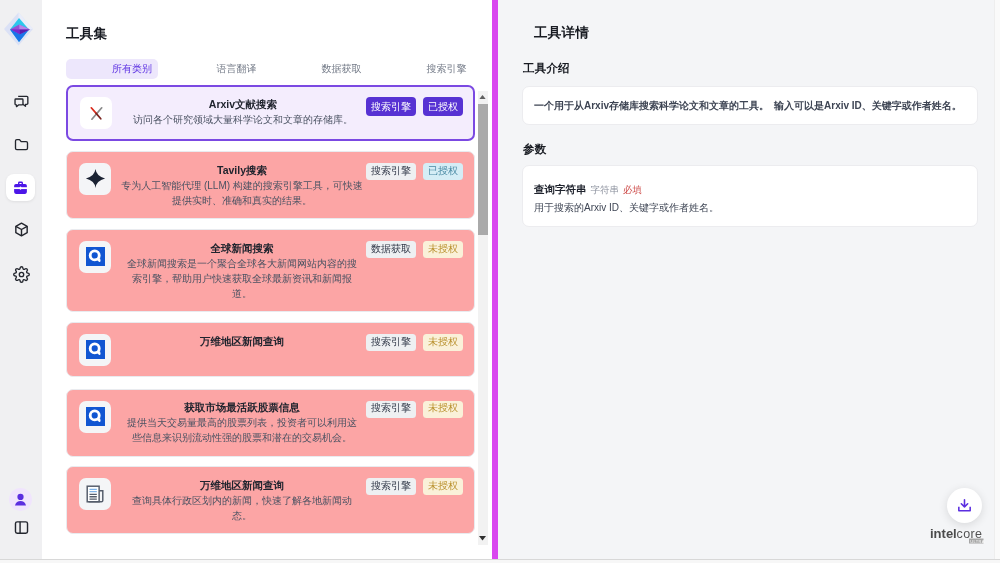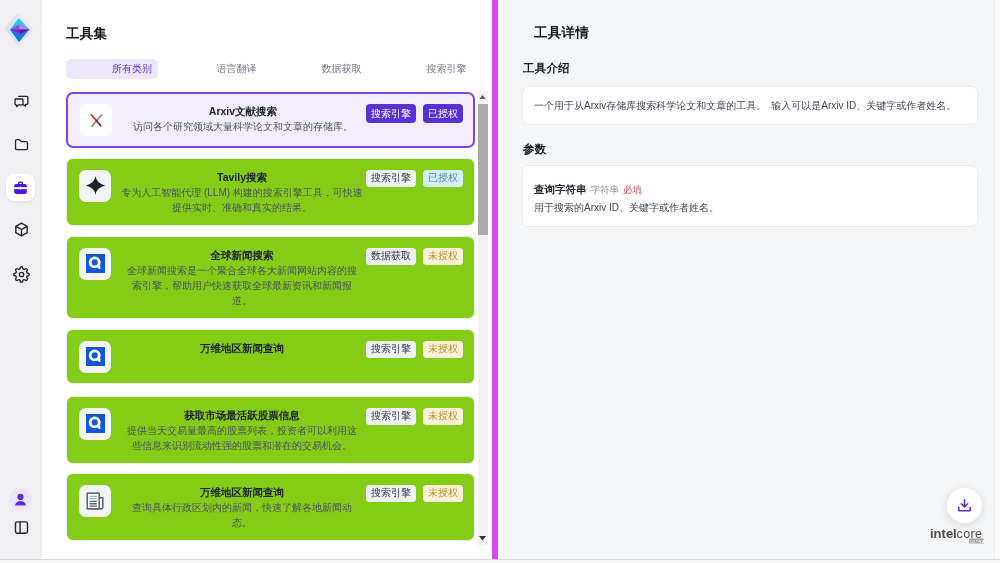--- a/index.html
+++ b/index.html
@@ -12,22 +12,22 @@
   .navic svg { display:block; }
   .active-box { position:absolute; left:6px; top:174px; width:29px; height:27px; background:#fff; border-radius:8px; box-shadow:0 1px 3px rgba(0,0,0,.08); display:flex; align-items:center; justify-content:center; color:#4c16e8; }
   .avatar { position:absolute; left:9px; top:488px; width:23px; height:23px; border-radius:50%; background:#f0e4fd; display:flex; align-items:center; justify-content:center; }
 
   
   .panel { position:absolute; left:42px; top:0; width:456px; height:559px; background:#fff; border-right:6px solid #d946ef;text-align:center; }
   .panel h1 { font-size:13.5px; font-weight:bold; color:#181b22; position:absolute; left:24px; top:25px; letter-spacing:.3px; }
   .tabs { position:absolute; left:24px; top:59px; display:flex; align-items:center; font-size:10px; color:#757c89; height:19px; }
   .tabs span { margin-right:19px;padding-left:46px; }
   .tab-act { background:#ede7fc; color:#6036e3; border-radius:5px; padding:3px 6px; margin-right:12.5px !important; }
-  .list { position:absolute; left:24px; top:92px; width:409px; height:450px; overflow:hidden; }
-  .card { position:relative; background:#84cc16; border:1px solid #e9ebef; border-radius:7px; padding:10.5px 11px 10.5px 12px; margin-bottom:10px; }
+  .list { position:absolute; left:24px; top:85px; width:409px; height:450px; overflow:hidden; }
+  .card { position:relative; background:#fca5a5; border:1px solid #e9ebef; border-radius:7px; padding:10.5px 11px 10.5px 12px; margin-bottom:10px; }
   .card.sel { border:2px solid #7b49e2; background:#f4edfd; padding:10px 10px 10px 12px; }
   .crow { display:flex; }
   .cicon { flex:0 0 32px; width:32px; height:32px; border-radius:7px; background:#f4f5f7; display:flex; align-items:center; justify-content:center; }
   .ctext { margin-left:9px; width:244px; }
   .ctitle { font-size:10.5px; font-weight:bold; color:#20242e; line-height:15px; }
   .cdesc { font-size:10px; color:#4a5262; line-height:15px; white-space:nowrap; }
   .cbadges { margin-left:auto; display:flex; gap:7px; align-items:flex-start; }
   .badge { font-size:10px; line-height:10px; padding:3.5px 5px; border-radius:3.5px; white-space:nowrap; }
   .badge-big { font-size:10px; line-height:11px; padding:4px 5px; border-radius:4px; white-space:nowrap; }
   .b-sel { background:#5732d3; color:#fff; }
@@ -38,21 +38,21 @@
   
   .sbar { position:absolute; left:435.5px; top:90.5px; width:10px; height:454.5px; background:#f2f2f2; }
   .sbar .thumb { position:absolute; left:0; top:13.5px; width:10px; height:131px; background:#aaaaaa; }
   .sbar .arr { position:absolute; left:0; width:10px; height:13px; display:flex; align-items:center; justify-content:center; }
 
   
   .detail { position:absolute; left:498px; top:0; width:497px; height:559px; background:#f4f5f7; }
   .detail h1 { font-size:13.5px; font-weight:bold; color:#181b22; position:absolute; left:36px; top:24px; letter-spacing:.3px; }
   .sec { font-size:11.5px; font-weight:bold; color:#181b22; position:absolute; left:25px; letter-spacing:.2px; }
   .dbox { position:absolute; left:24px; width:456px; background:#fff; border:1px solid #ececef; border-radius:7px; }
-  .intro { top:86px; height:39px; font-size:10px; color:#3e4554; display:flex; align-items:center; padding:0 11px; }
+  .intro { top:86px; height:39px; font-size:10px; color:#3e4554; display:flex; align-items:center; padding:0 11px;font-weight:bold; }
   .param { top:165px; height:62px; padding:16px 11px; }
   .pname { font-size:10.5px; font-weight:bold; color:#20242e; }
   .ptype { font-size:9.5px; color:#8a8f9c; margin-left:4px; }
   .preq { font-size:9.5px; color:#cc4745; margin-left:4px;margin-top:40px; }
   .pdesc { font-size:10px; color:#3e4554; margin-top:5px; line-height:15px; }
 
   
   .dlbtn { position:absolute; left:947px; top:488px; width:35px; height:35px; border-radius:50%; background:#fff; box-shadow:0 2px 10px rgba(0,0,0,.12); display:flex; align-items:center; justify-content:center; }
 
   
@@ -205,21 +205,21 @@
         <div class="ctext">
           <div class="ctitle">万维地区新闻查询</div>
         </div>
         <div class="cbadges">
             <span class="badge b-cat">搜索引擎</span>
             <span class="badge b-auth-n">未授权</span>
           </div>
       </div>
     </div>
 
-    <div class="card" style="margin-top:12px;margin-bottom:9px;">
+    <div class="card" style="margin-top:12px;margin-bottom:9px;font-family:Liberation Mono, monospace;">
       <div class="crow">
         <div class="cicon">
           <svg width="19" height="19" viewBox="0 0 24 24">
             <rect x="0" y="0" width="24" height="24" fill="#1156d2"></rect>
             <circle cx="11" cy="10.6" r="5.7" fill="none" stroke="#fff" stroke-width="3.6"></circle>
             <path d="M11.5 14.2 L16.3 18.6 C17.2 19.4 18.6 18.7 18.4 17.5 L17.9 14.4 Z" fill="#fff"></path>
           </svg>
         </div>
         <div class="ctext">
           <div class="ctitle">获取市场最活跃股票信息</div>

